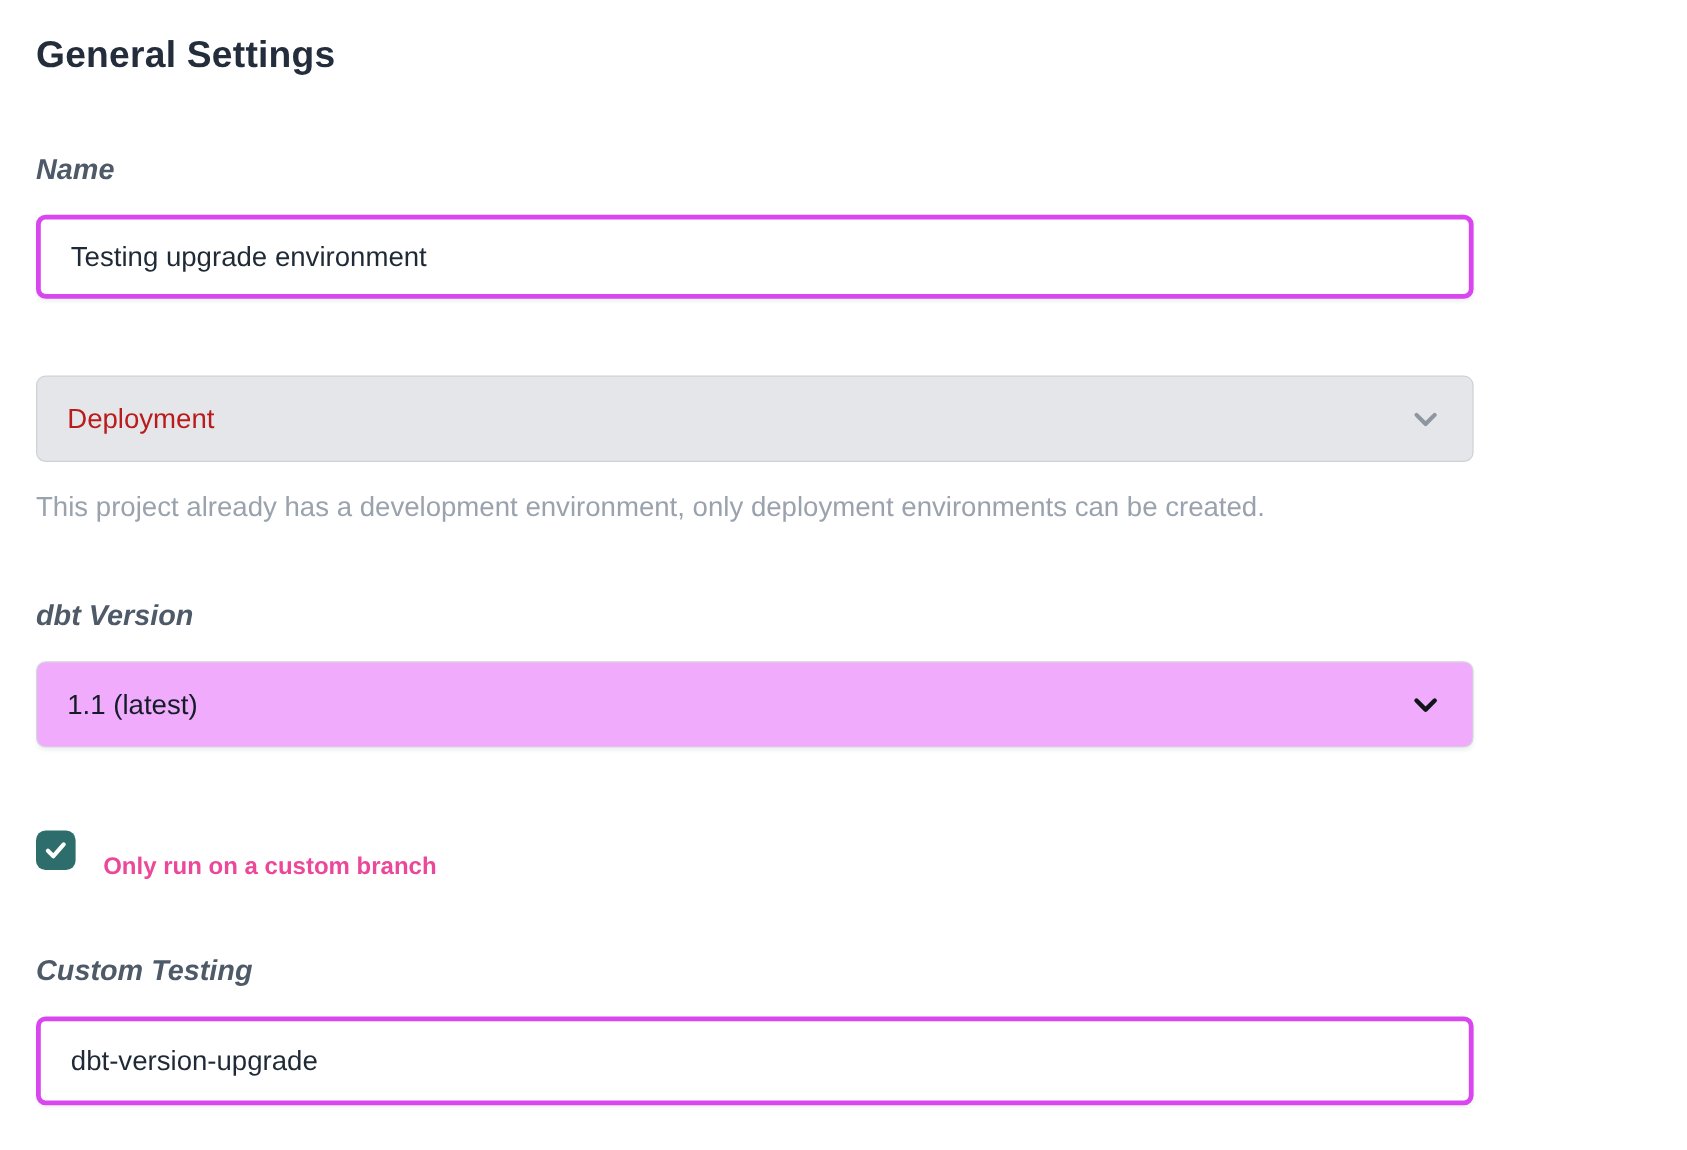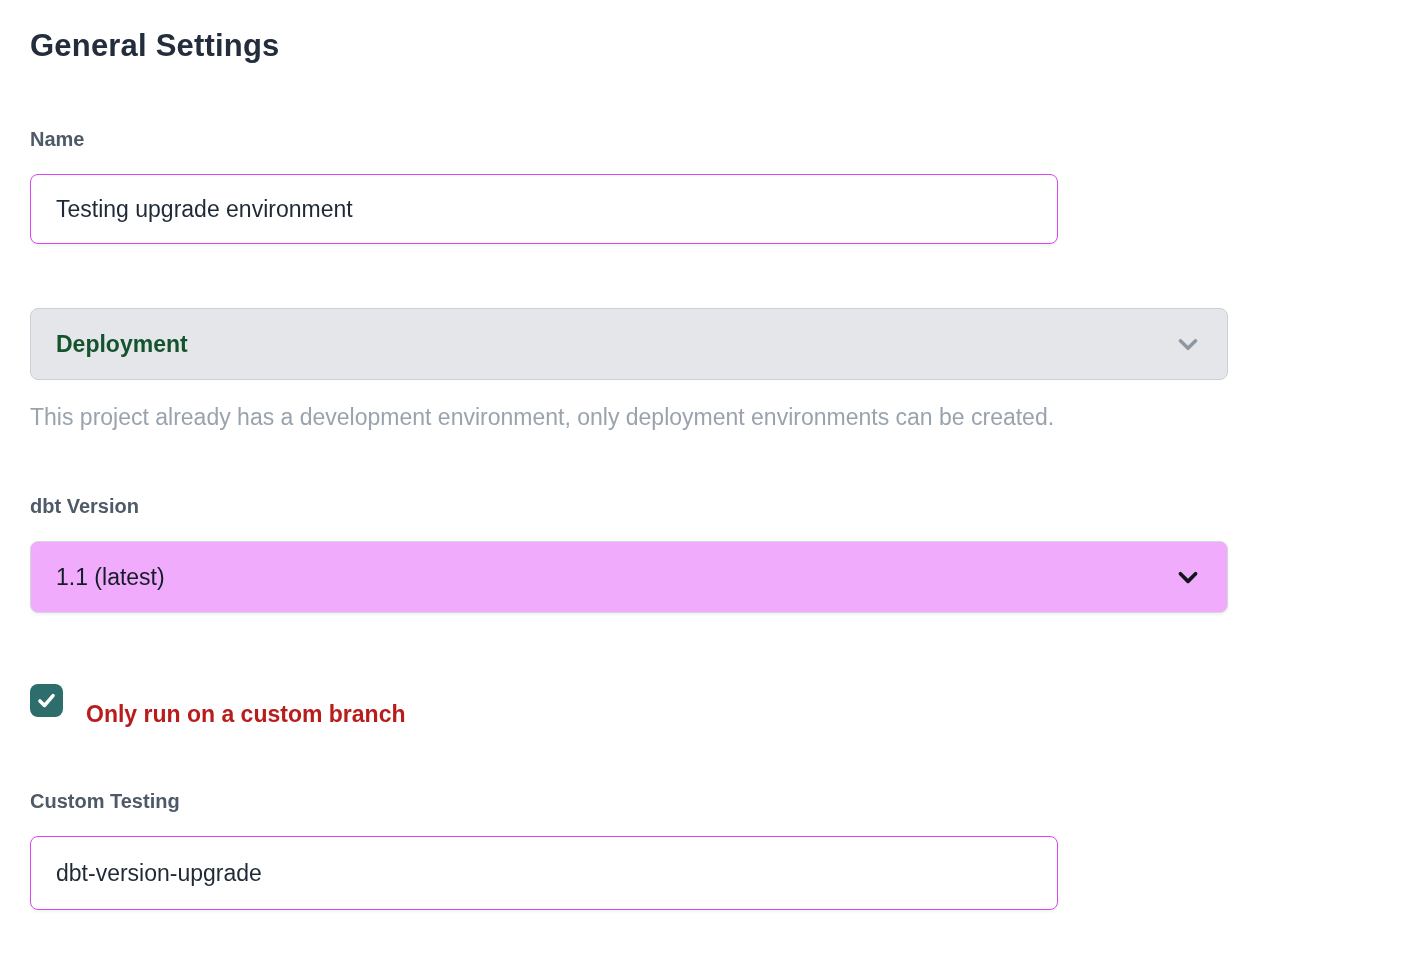--- a/index.html
+++ b/index.html
@@ -19,36 +19,37 @@
   .page-title {
     font-size: 31px;
     font-weight: 700;
     color: #232d3b;
     letter-spacing: 0.2px;
     margin-bottom: 64px;
   }
   .field-group { width: 1198px; }
   .field-label {
     display: block;
-    font-size: 20px;
+    font-size: 24px;
     font-weight: 700;
     color: #4e5a68;
     margin-bottom: 23px;
+    font-style: italic;
   }
   .field-label.muted { color: #a3abb4; }
   .text-input {
     display: block;
-    width: 1028px;
+    width: 1198px;
     height: 70px;
     padding: 0 25px;
     font-family: "Liberation Sans", sans-serif;
     font-size: 23px;
     color: #1f2a36;
     background: #ffffff;
-    border: 1px solid #d946ef;
+    border: 4px solid #d946ef;
     border-radius: 8px;
     box-shadow: 0 2px 3px rgba(40, 50, 60, 0.06);
     outline: none;
   }
   .select-box {
     position: relative;
     display: flex;
     align-items: center;
     width: 1198px;
     height: 72px;
@@ -57,24 +58,23 @@
     background: #f0abfc;
     border: 1px solid #d4d8dd;
     border-radius: 8px;
     box-shadow: 0 2px 3px rgba(40, 50, 60, 0.06);
     cursor: pointer;
     color: #141c26;
   }
   .select-box.disabled {
     background: #e4e6e9;
     border-color: #cdd1d6;
-    color: #14532d;
+    color: #b91c1c;
     cursor: default;
     box-shadow: none;
-    font-weight: bold;
   }
   .select-box .chevron {
     position: absolute;
     right: 26px;
     top: 50%;
     transform: translateY(-50%);
     width: 26px;
     height: 26px;
   }
   .help-text {
@@ -97,23 +97,23 @@
     border-radius: 8px;
     background: #2d6e6c;
     display: flex;
     align-items: center;
     justify-content: center;
     flex-shrink: 0;
   }
   .checkbox svg { width: 21px; height: 21px; }
   .checkbox-label {
     margin-left: 23px;
-    font-size: 23px;
+    font-size: 20px;
     font-weight: 700;
-    color: #b91c1c;
+    color: #ec4899;
     margin-top: 28px;
   }
 </style>
 </head>
 <body>
 
 <div class="content">
 
   <h1 class="page-title">General Settings</h1>
 

